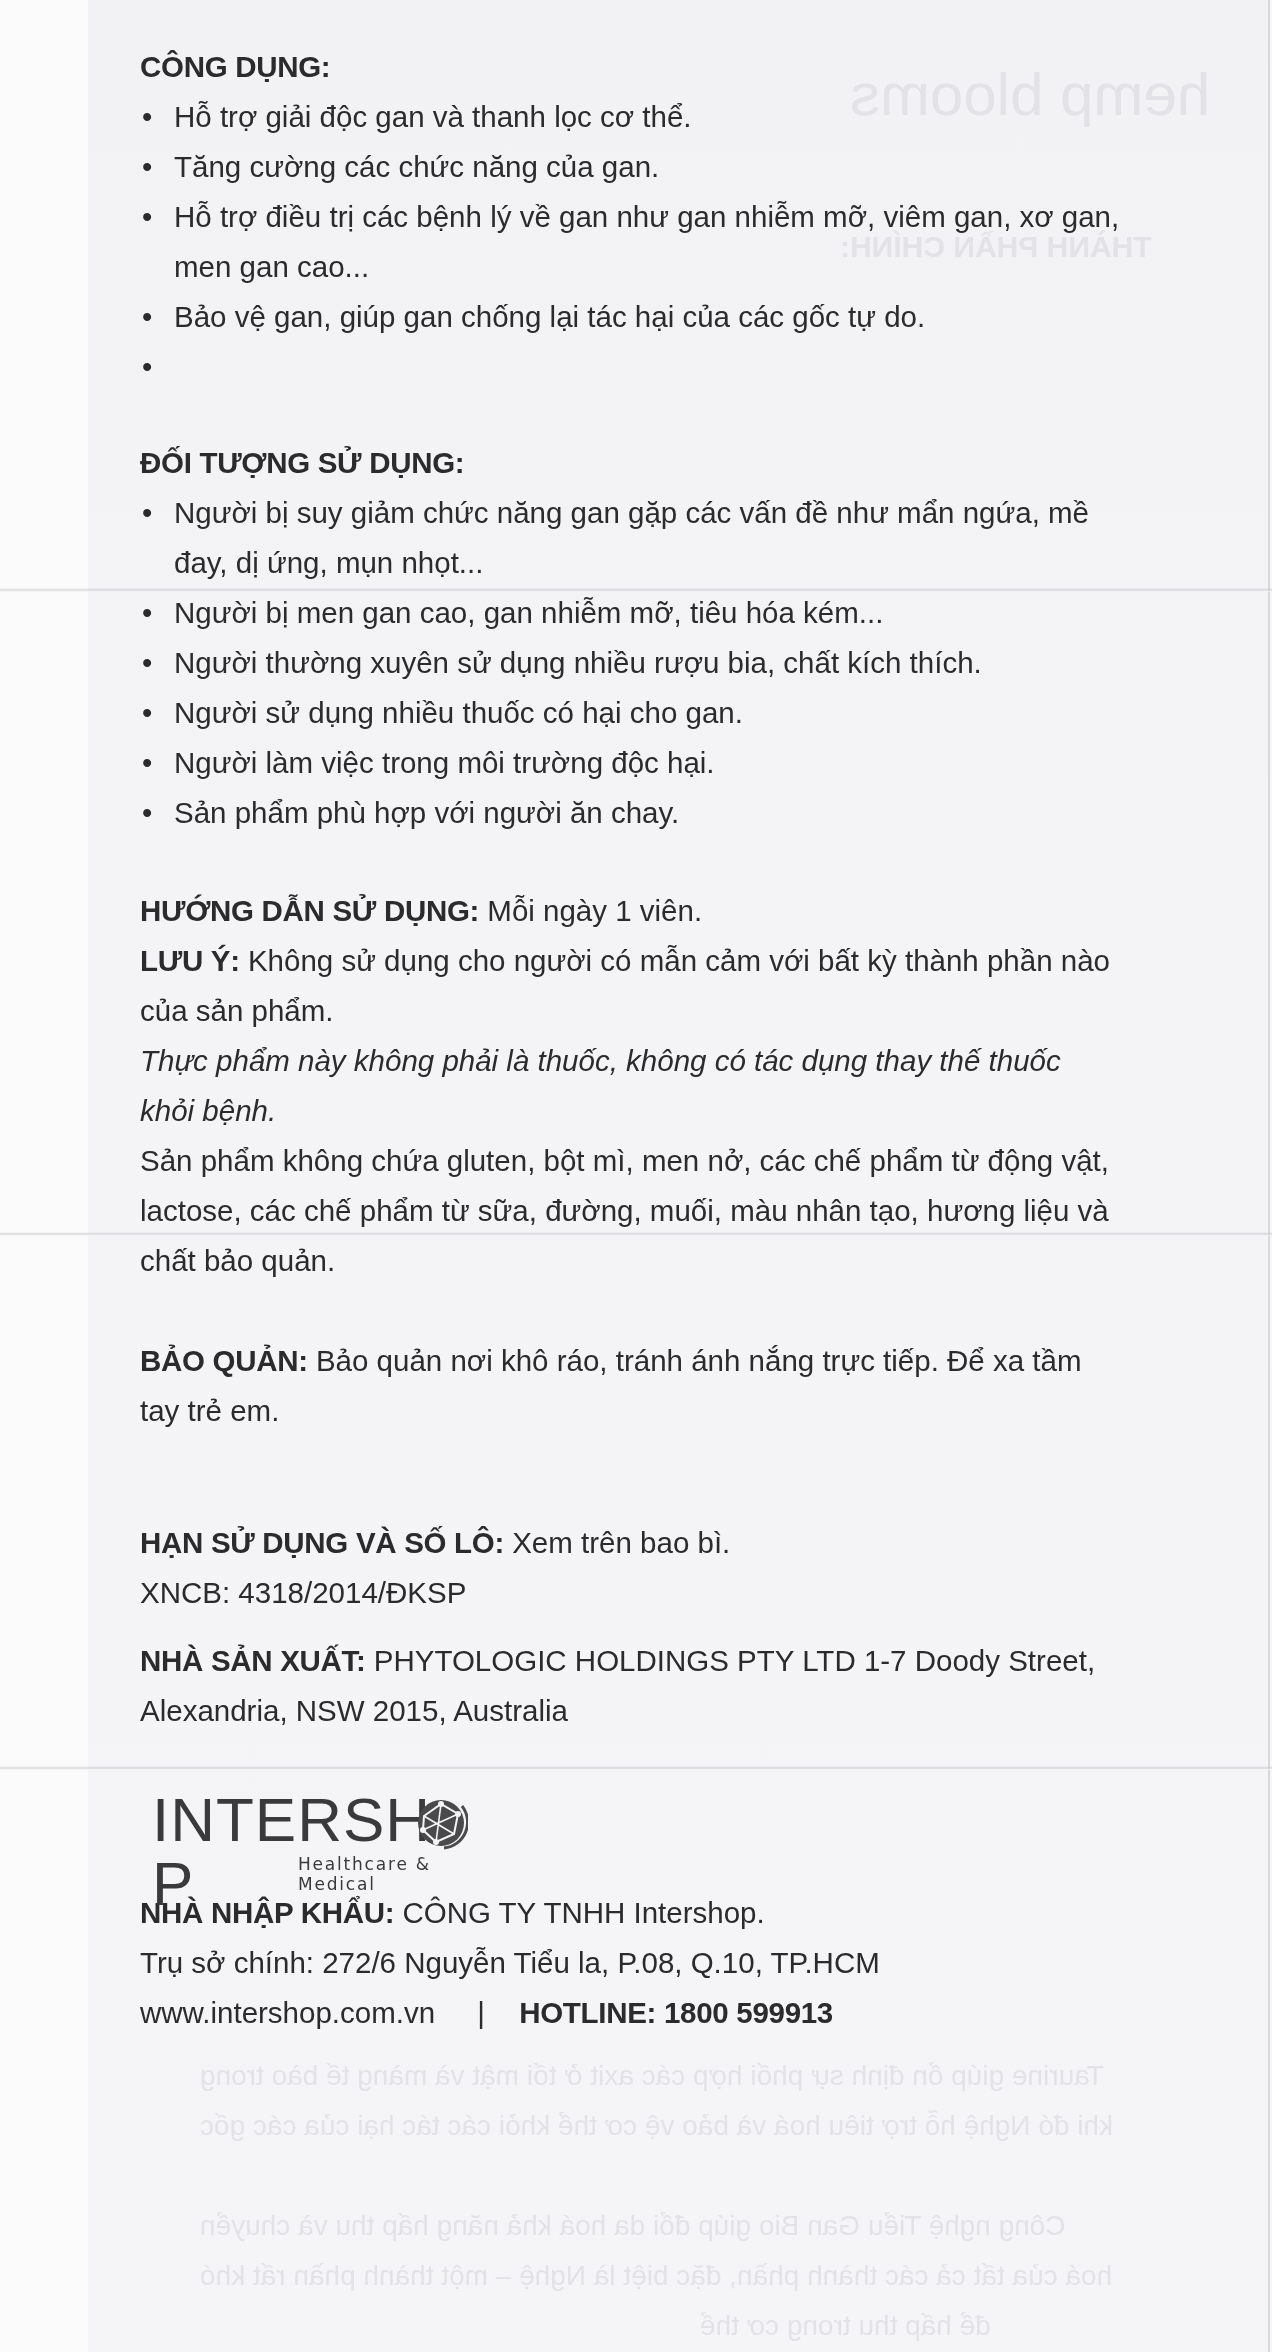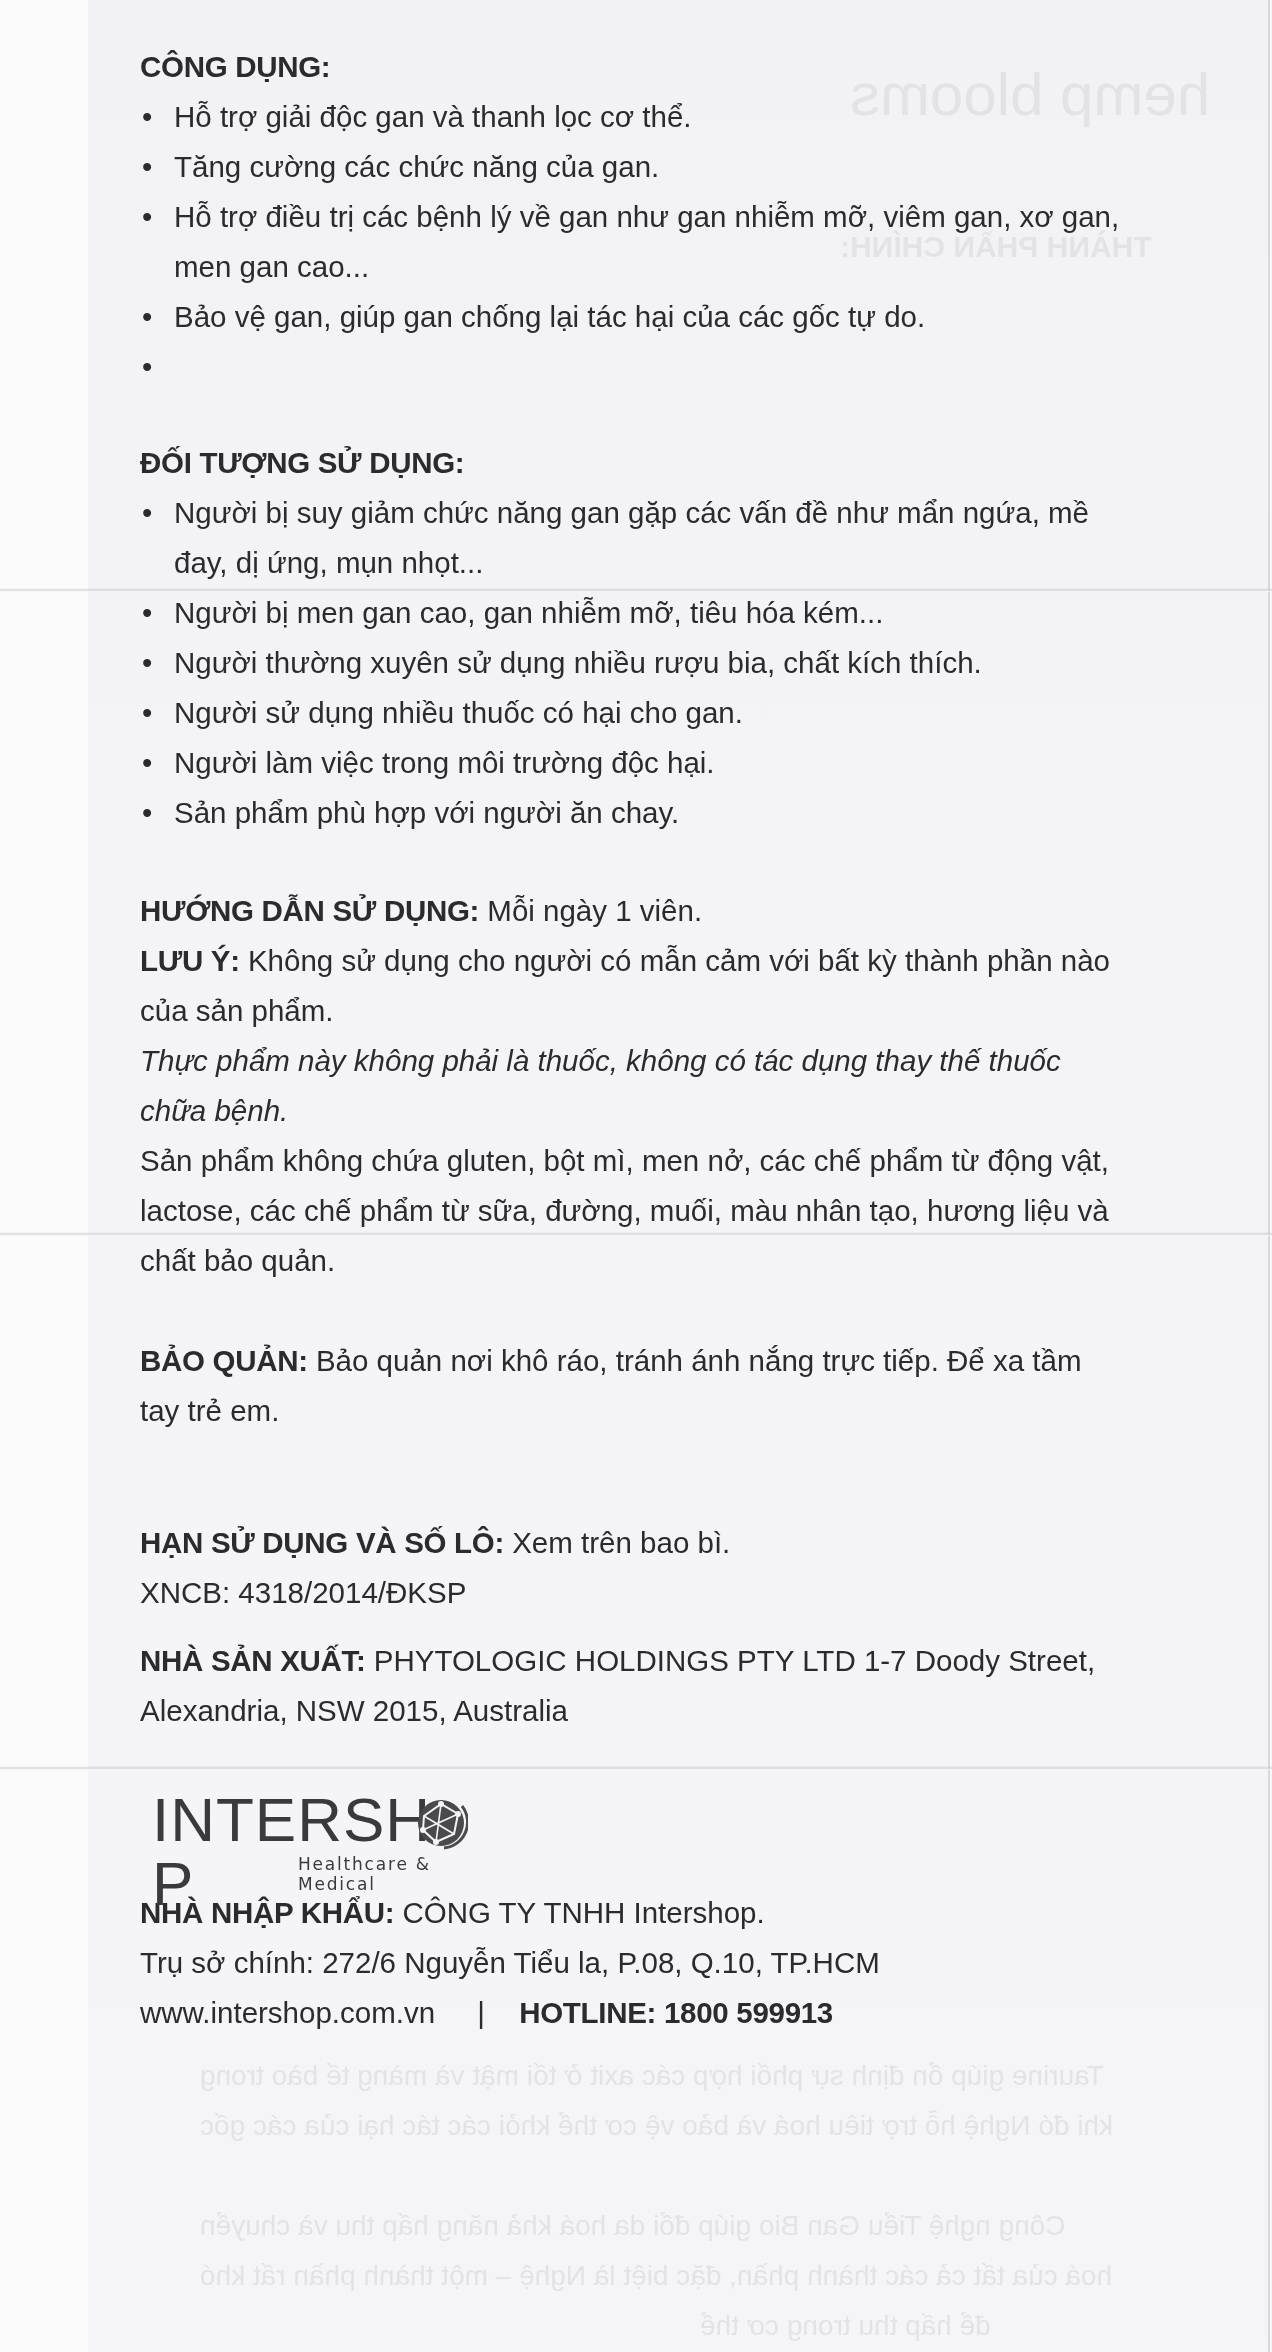--- a/index.html
+++ b/index.html
@@ -85,21 +85,21 @@
     <div class="bl"><span class="dot">•</span><span>Người bị men gan cao, gan nhiễm mỡ, tiêu hóa kém...</span></div>
     <div class="bl"><span class="dot">•</span><span>Người thường xuyên sử dụng nhiều rượu bia, chất kích thích.</span></div>
     <div class="bl"><span class="dot">•</span><span>Người sử dụng nhiều thuốc có hại cho gan.</span></div>
     <div class="bl"><span class="dot">•</span><span>Người làm việc trong môi trường độc hại.</span></div>
     <div class="bl"><span class="dot">•</span><span>Sản phẩm phù hợp với người ăn chay.</span></div>
   </div>
 
   <div class="sec" style="top:886px;">
     <div><span class="h">HƯỚNG DẪN SỬ DỤNG:</span><span> Mỗi ngày 1 viên.</span></div>
     <div><span class="h">LƯU Ý:</span><span> Không sử dụng cho người có mẫn cảm với bất kỳ thành phần nào</span><br><span>của sản phẩm.</span></div>
-    <div class="it"><span>Thực phẩm này không phải là thuốc, không có tác dụng thay thế thuốc</span><br><span>chữa bệnh.</span></div>
+    <div class="it"><span>Thực phẩm này không phải là thuốc, không có tác dụng thay thế thuốc</span><br><span>khỏi bệnh.</span></div>
     <div><span>Sản phẩm không chứa gluten, bột mì, men nở, các chế phẩm từ động vật,</span><br><span>lactose, các chế phẩm từ sữa, đường, muối, màu nhân tạo, hương liệu và</span><br><span>chất bảo quản.</span></div>
   </div>
 
   <div class="sec" style="top:1336px;">
     <div><span class="h">BẢO QUẢN:</span><span> Bảo quản nơi khô ráo, tránh ánh nắng trực tiếp. Để xa tầm</span><br><span>tay trẻ em.</span></div>
   </div>
 
   <div class="sec" style="top:1486px;margin-top:32px;">
     <div><span class="h">HẠN SỬ DỤNG VÀ SỐ LÔ:</span><span> Xem trên bao bì.</span></div>
     <div>XNCB: 4318/2014/ĐKSP</div>

